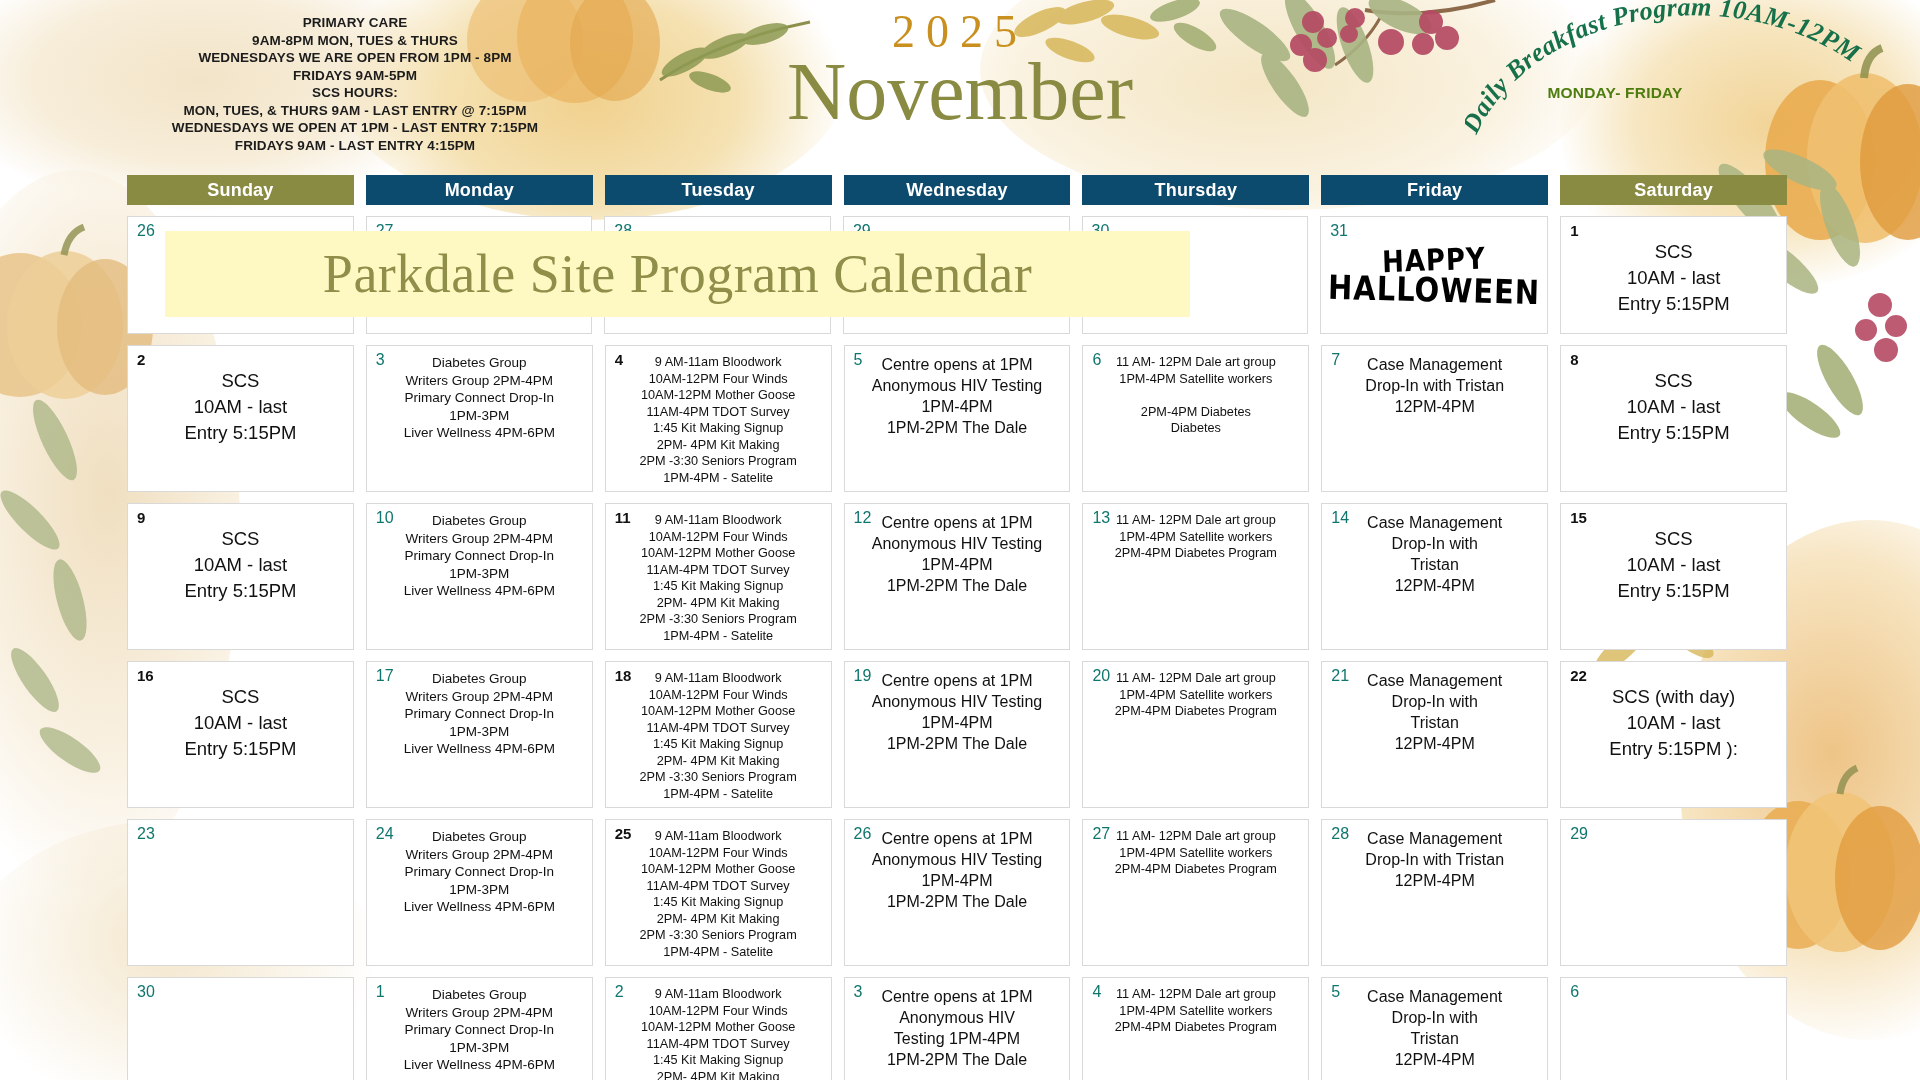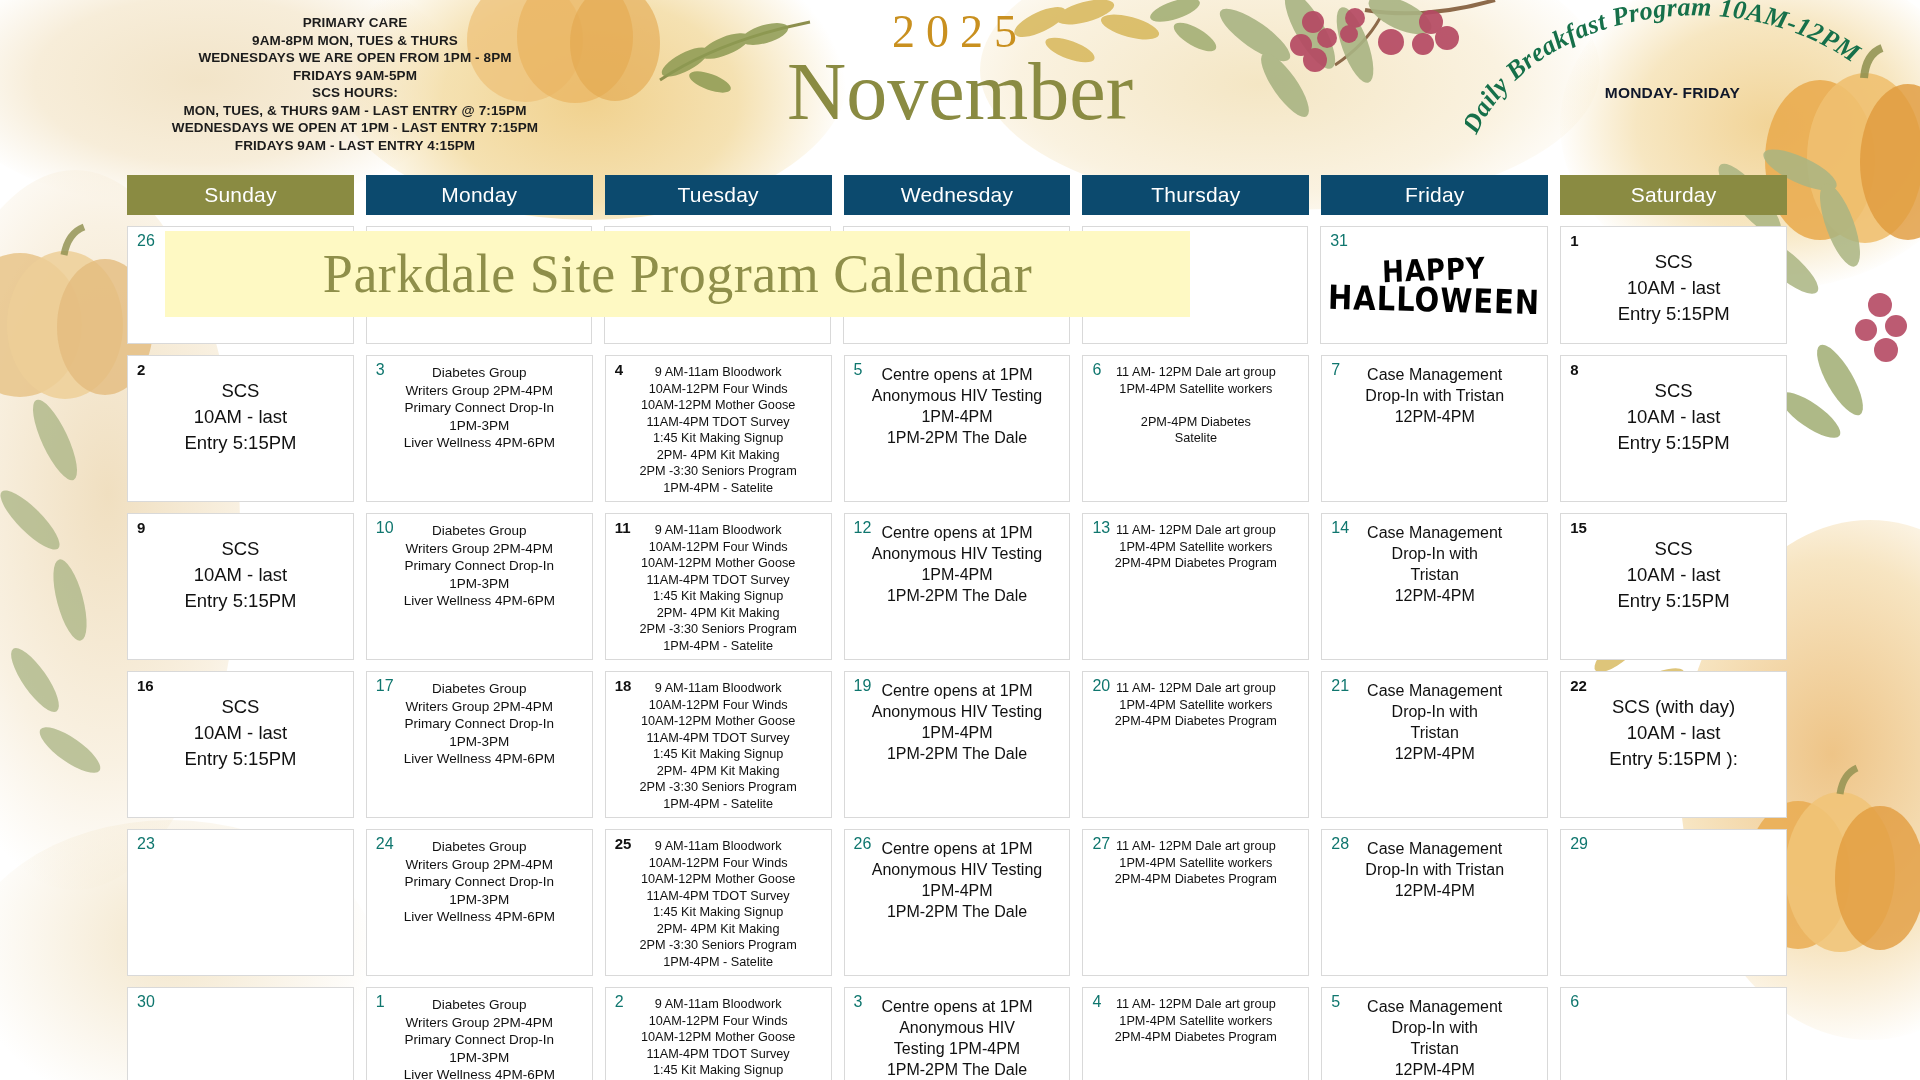--- a/index.html
+++ b/index.html
@@ -56,28 +56,28 @@
   
   #month-title { position:absolute; left: 690px; top: 8px; width: 540px;
      text-align:center; z-index: 6; }
   #year-text { font-family:"Liberation Serif", serif; font-size: 46px;
      letter-spacing: 11px; color:#c9901f; font-weight:400; line-height: 48px; }
   #month-text { font-family:"Liberation Serif", serif; font-size: 82px;
      color:#8a8b42; line-height: 84px; font-weight:400; margin-top:-6px; }
 
   
   #breakfast-banner { position:absolute; left:1465px; top:-4px; width:440px; height:150px; z-index:7; }
-  #breakfast-sub { position:absolute; left:1490px; top:84px; width:250px; text-align:right;
-     font-size:15.5px; font-weight:700; color:#0f172a; letter-spacing:.2px; z-index:8; }
+  #breakfast-sub { position:absolute; left:1490px; top:84px; width:250px; text-align:center;
+     font-size:15.5px; font-weight:700; color:#4d7c0f; letter-spacing:.2px; z-index:8; }
 
   
   #calendar { position:absolute; left:127px; top:175px; width:1660px; z-index:5; }
   .grid-row { display:grid; grid-template-columns: repeat(7, 1fr); gap: 12px; }
-  .dow { height: 40px; display:flex; align-items:center; justify-content:center;
-     color:#ffffff; font-size:21px; letter-spacing:.2px; }
+  .dow { height: 30px; display:flex; align-items:center; justify-content:center;
+     color:#ffffff; font-size:18px; letter-spacing:.2px;font-weight:bold; }
   .dow.olive { background:#8a8b42; }
   .dow.orange { background:#0c4a6e; }
 
   .weeks { margin-top: 11px; display:flex; flex-direction:column; gap: 11px; }
   .cell { background:#ffffff; border:1px solid #d9d9d9; position:relative;
      min-height: 104px; padding: 6px 7px 5px 7px; overflow:visible; }
   .cell.tall { min-height: 118px; }
   .daynum { position:absolute; left:9px; top:5px; font-size:15px; font-weight:700; color:#111; }
   .daynum.muted { font-weight:400; color:#0f766e; font-size:16px; }
   .cell-body { margin-top: 2px; text-align:center; font-weight:400; color:#111; }
@@ -333,21 +333,21 @@
               <span class="ln">1PM-2PM The Dale</span>
             </div>
           </div>
           <div class="cell">
             <div class="daynum muted">6</div>
             <div class="cell-body sz-xs">
               <span class="ln">11 AM- 12PM Dale art group</span>
               <span class="ln">1PM-4PM Satellite workers</span>
               <span class="ln">&nbsp;</span>
               <span class="ln">2PM-4PM Diabetes</span>
-              <span class="ln">Satelite</span>
+              <span class="ln">Diabetes</span>
             </div>
           </div>
           <div class="cell">
             <div class="daynum muted">7</div>
             <div class="cell-body sz-md">
               <span class="ln">Case Management</span>
               <span class="ln">Drop-In with Tristan</span>
               <span class="ln">12PM-4PM</span>
             </div>
           </div>

